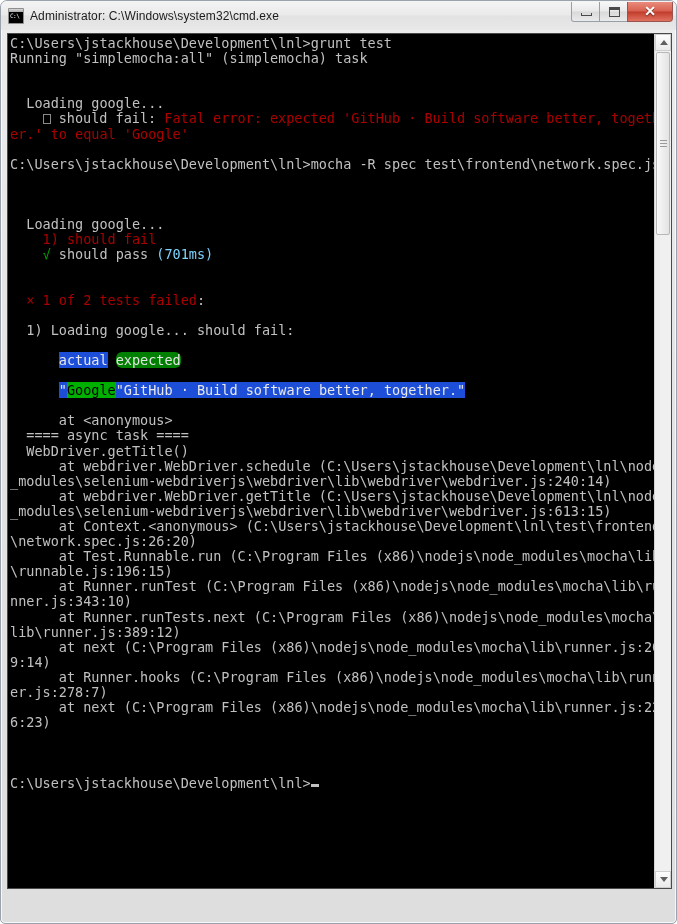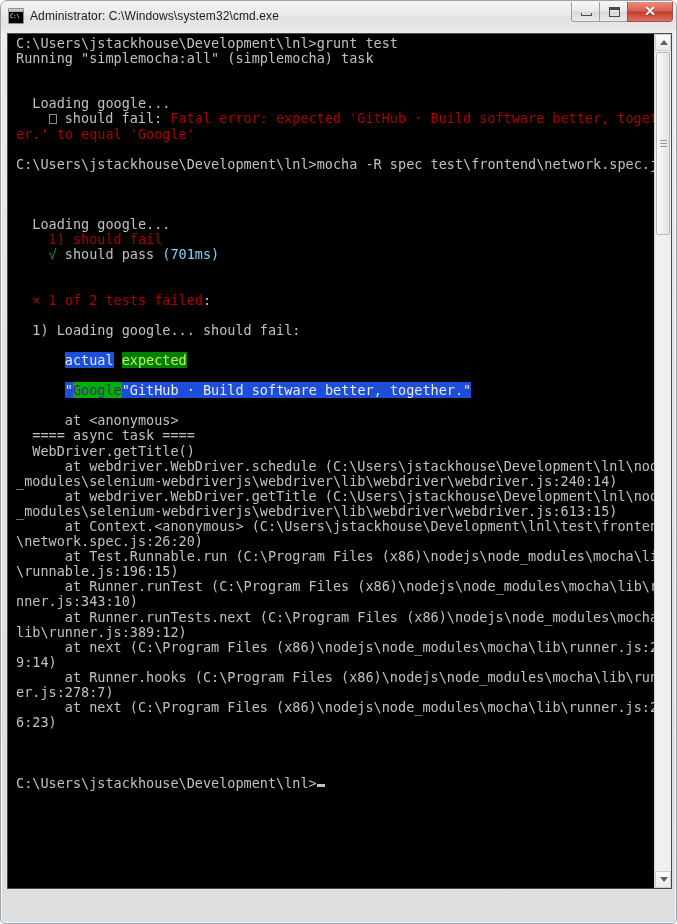--- a/index.html
+++ b/index.html
@@ -139,21 +139,21 @@
     box-sizing: border-box;
     background: #000000;
     border: 1px solid #4a4a4a;
     display: flex;
   }
   .console-screen {
     position: relative;
     flex: 1 1 auto;
     overflow: hidden;
     background: #000000;
-    padding: 2px 0 0 8px;
+    padding: 2px 0 0 2px;
     box-sizing: border-box;
   }
   .term {
     font-family: "DejaVu Sans Mono", monospace;
     font-size: 13.5px;
     line-height: 15.1px;
     color: #c0c0c0;
     white-space: pre;
     letter-spacing: 0px;
   }
@@ -162,25 +162,26 @@
   .c-default { color: #c0c0c0; }
   .c-red     { color: #aa0000; }
   .c-green   { color: #00a000; }
   .c-bred    { color: #7dd3fc; }
   .bg-red {
     background: #1d4ed8;
     color: #e8e8e8;
   }
   .bg-green {
     background: #007f00;
-    color: #bef264;
+    color: #e5e5e5;
+    border-radius: 6px;
   }
   .bg-bgreen {
     background: #00b000;
-    color: #4c1d95;
+    color: #000000;
   }
   .tofu {
     display: inline-block;
     width: 8px;
     height: 10px;
     border: 1px solid #8a8a8a;
     box-sizing: border-box;
     vertical-align: -1px;
     margin-right: 0px;
   }

